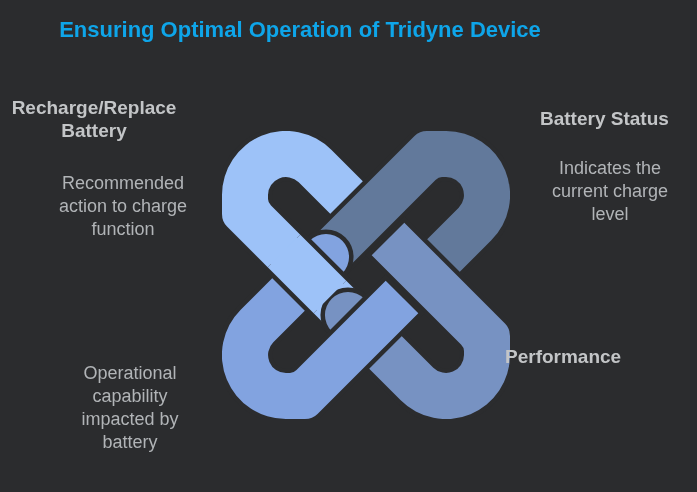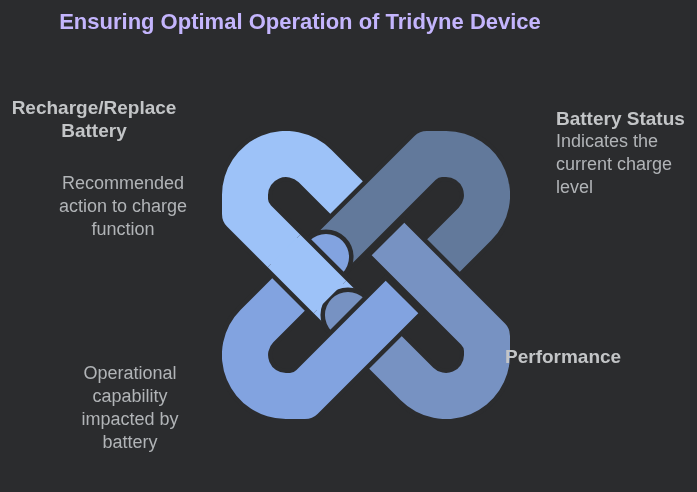--- a/index.html
+++ b/index.html
@@ -5,38 +5,38 @@
   html,body{margin:0;padding:0;}
   body{
     width:697px;height:492px;
     background:#2b2c2e;
     font-family:"Liberation Sans", sans-serif;
     position:relative;
     overflow:hidden;
   }
   .stage{position:absolute;inset:0;}
   .page-title{
-    position:absolute;top:8px;left:0;width:600px;
+    position:absolute;top:16px;left:0;width:600px;
     text-align:center;
     font-size:22px;font-weight:bold;line-height:27px;
-    color:#c4b5fd;
+    color:#0ea5e9;
   }
   .block{position:absolute;}
   .block .heading{
     font-size:19px;font-weight:bold;line-height:23px;color:#c3c5c7;
   }
   .block .body{
     font-size:18px;line-height:23px;color:#b1b4b7;
   }
   .align-r{text-align:center;}
   .align-l{text-align:left;}
   .blk-tl{left:0;top:96px;width:188px;}
   .blk-tl .body{margin-top:30px;margin-left:auto;width:130px;}
-  .blk-tr{left:556px;top:107px;width:140px;}
-  .blk-tr .body{width:140px;}
+  .blk-tr{left:540px;top:107px;width:140px;}
+  .blk-tr .body{margin-top:27px;width:140px;text-align:center;}
   .blk-bl{left:0;top:348px;width:190px;}
   .blk-bl .body{margin-top:14px;margin-left:auto;width:120px;}
   .blk-br{left:505px;top:345px;width:150px;}
   .blk-br .body{margin-top:39px;width:150px;}
   .knot-wrap{position:absolute;left:222px;top:131px;width:288px;height:288px;}
   .loop-path{paint-order:stroke;}
 </style>
 </head>
 <body>
 

